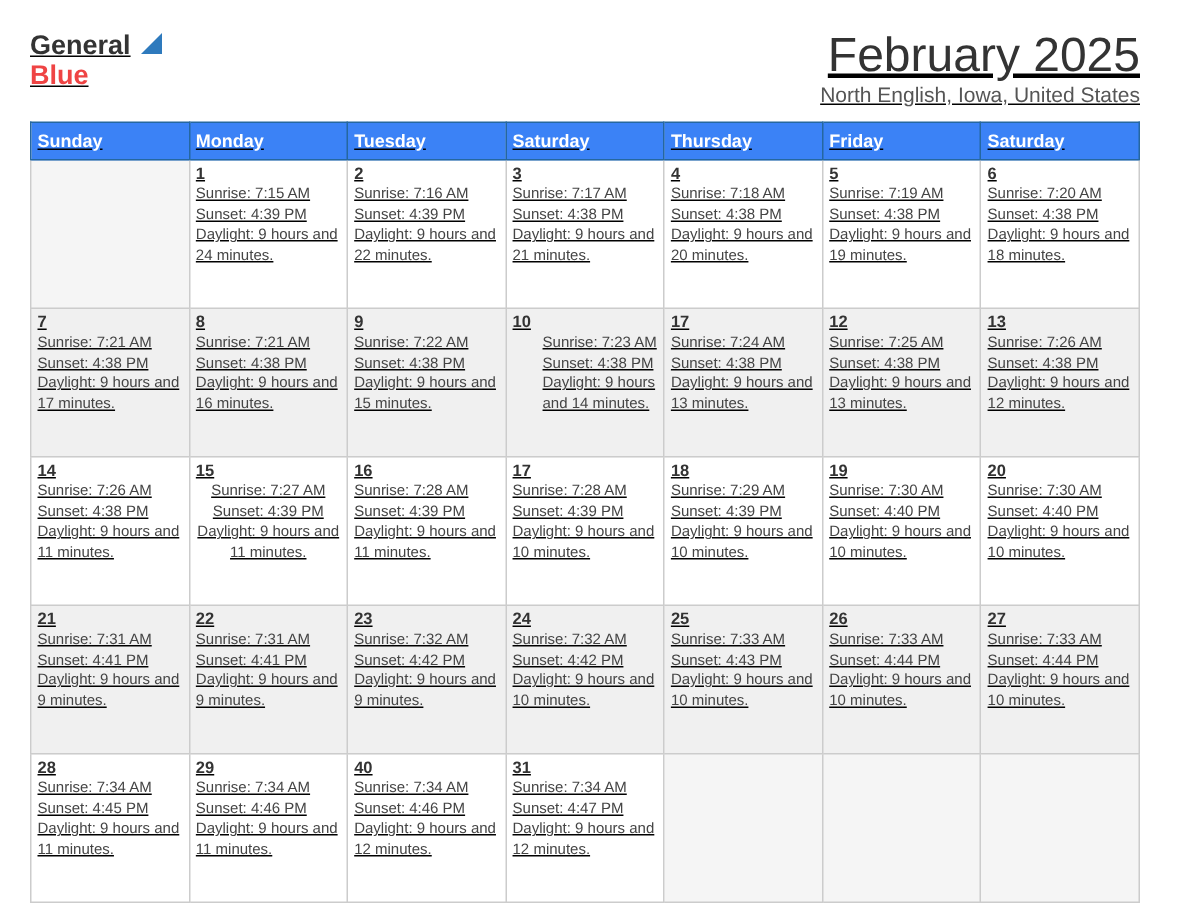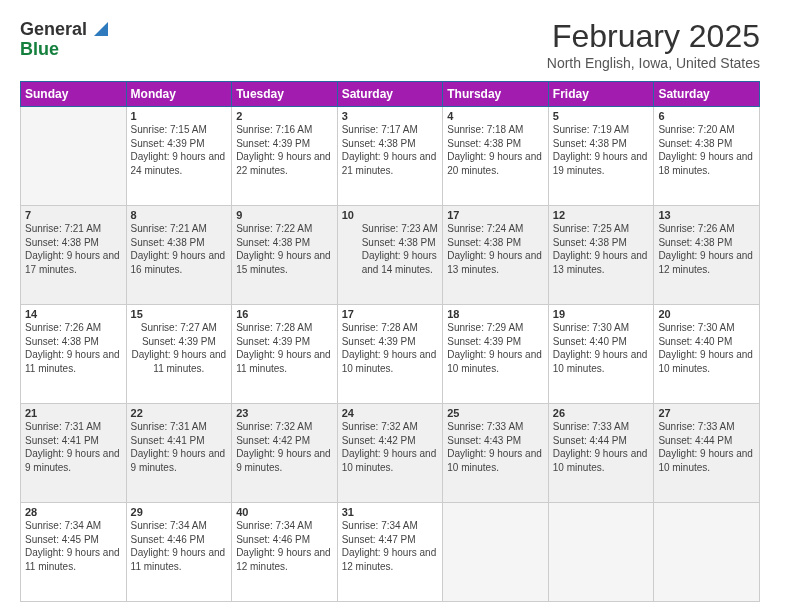--- a/index.html
+++ b/index.html
@@ -9,20 +9,21 @@
       font-family: Arial, sans-serif;
       background: #fff;
       overflow: hidden;
     }
     .page {
       width: 780px;
       height: 612px;
       padding: 18px 20px 10px 20px;
       display: flex;
       flex-direction: column;
+      text-decoration: underline;
     }
     .header {
       display: flex;
       justify-content: space-between;
       align-items: flex-start;
       margin-bottom: 10px;
     }
     .logo {
       display: flex;
       flex-direction: column;
@@ -30,21 +31,21 @@
     }
     .logo-general {
       font-size: 18px;
       font-weight: bold;
       color: #333;
       line-height: 1;
     }
     .logo-blue {
       font-size: 18px;
       font-weight: bold;
-      color: #15803d;
+      color: #ef4444;
       line-height: 1;
     }
     .logo-row {
       display: flex;
       align-items: center;
     }
     .title-block {
       text-align: right;
     }
     .month-title {
@@ -57,21 +58,21 @@
       color: #555;
     }
     .calendar {
       flex: 1;
       border: 1px solid #ccc;
       border-collapse: collapse;
       width: 100%;
       table-layout: fixed;
     }
     .calendar th {
-      background: #a21caf;
+      background: #3b82f6;
       color: #fff;
       font-size: 12px;
       font-weight: bold;
       padding: 5px 4px;
       text-align: left;
       border: 1px solid #2567a0;
     }
     .calendar td {
       border: 1px solid #ccc;
       vertical-align: top;

